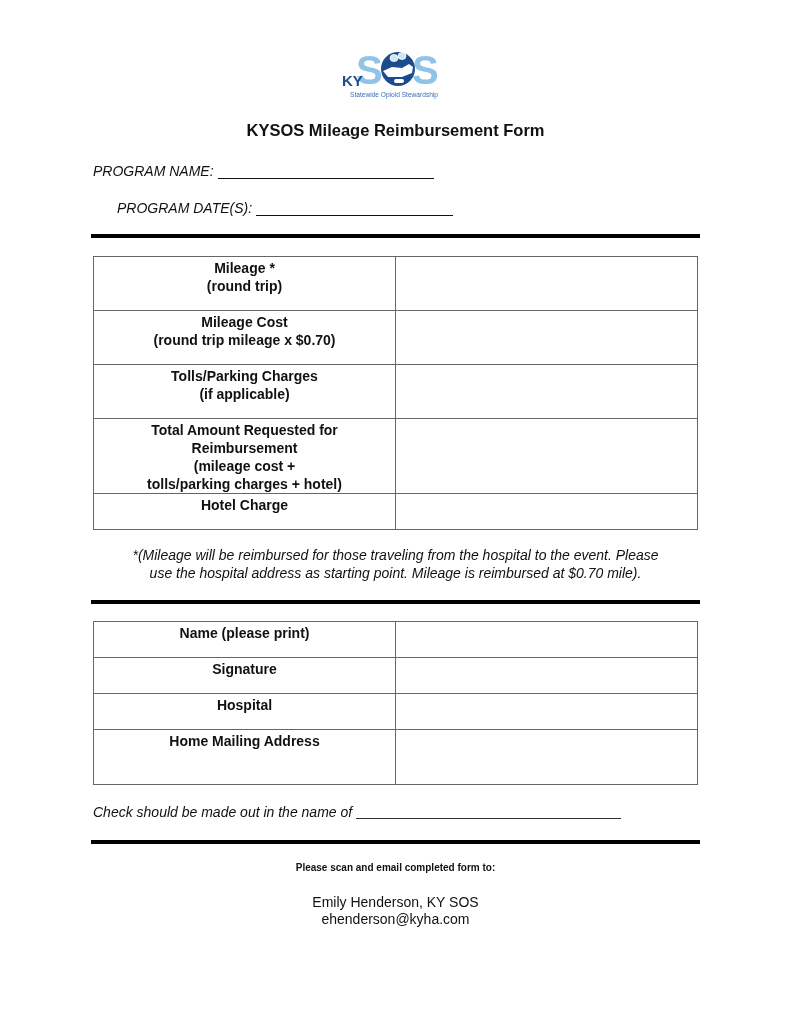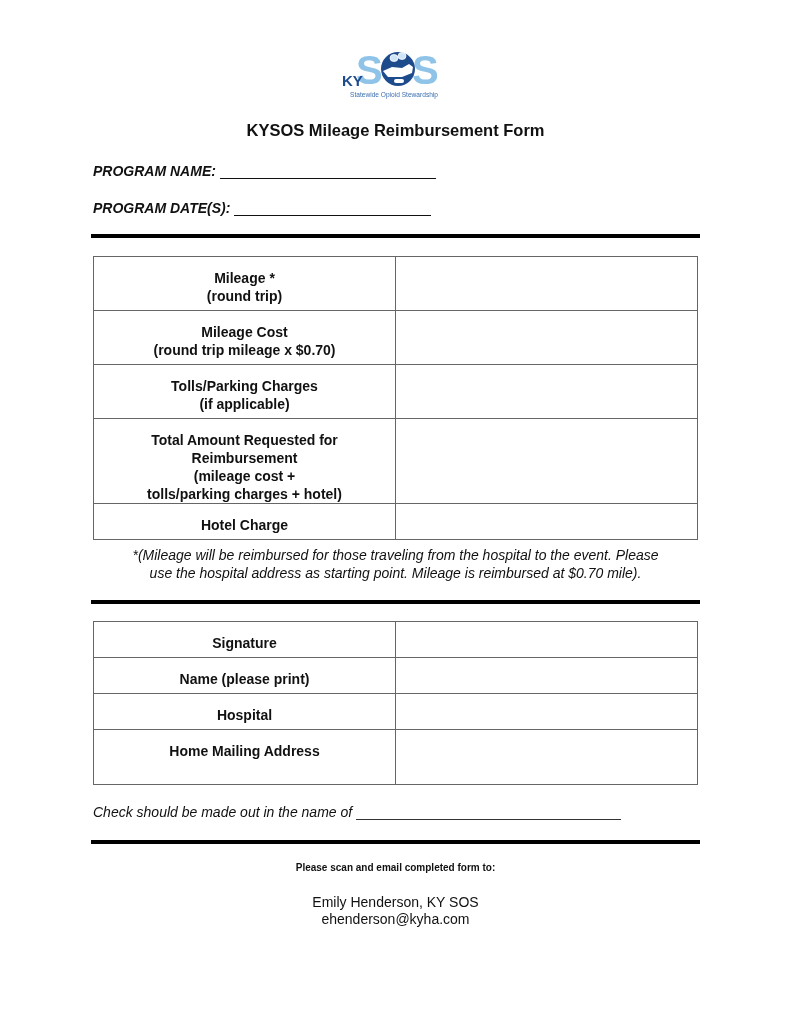--- a/index.html
+++ b/index.html
@@ -5,38 +5,38 @@
   html, body { margin: 0; padding: 0; background: #ffffff; }
   body { width: 791px; height: 1024px; position: relative; overflow: hidden;
          font-family: "Liberation Sans", sans-serif; color: #111; }
 
   .logo { position: absolute; left: 336px; top: 46px; width: 116px; height: 56px; }
   .logo svg { display: block; width: 116px; height: 56px; }
 
   .title { position: absolute; left: 0; width: 791px; top: 121px; text-align: center;
            font-weight: bold; font-size: 16.5px; }
 
-  .field-line { position: absolute; left: 93px; font-style: italic; font-weight: bold; font-size: 14px;
+  .field-line { position: absolute; left: 93px; font-style: italic; font-weight: normal; font-size: 14px;
                 display: flex; align-items: flex-end; }
   .field-line .blank { display: inline-block; border-bottom: 1.5px solid #111; height: 14px; margin-left: 4px; }
 
   .thick-rule { position: absolute; left: 91px; width: 609px; height: 4px; background: #000; }
 
   table.form { position: absolute; left: 93px; width: 605px; border-collapse: collapse; table-layout: fixed; }
   table.form td { border: 1.3px solid #666; vertical-align: top; padding: 0; }
   table.form td.label { width: 301px; text-align: center; font-weight: bold; font-size: 14px; line-height: 18px;
-                        padding-top: 12px; }
+                        padding-top: 2px; }
   table.form td.value { }
   table.form td input { width: 100%; height: 100%; border: none; outline: none; background: transparent;
                         font-family: "Liberation Sans", sans-serif; font-size: 14px; box-sizing: border-box; padding: 4px 6px; }
 
   .note { position: absolute; left: 93px; width: 605px; top: 546px; text-align: center;
           font-style: italic; font-size: 14px; line-height: 18px; }
 
-  .check-line { position: absolute; left: 93px; top: 804px; font-style: italic; font-size: 14px; display: flex; align-items: center; }
+  .check-line { position: absolute; left: 93px; top: 804px; font-style: italic; font-size: 14px; display: flex; align-items: flex-start; }
   .check-line .blank { display: inline-block; width: 265px; border-bottom: 1.3px solid #333; height: 14px; margin-left: 4px; }
 
   .send-title { position: absolute; left: 0; width: 791px; top: 862px; text-align: center; font-weight: bold; font-size: 10px; }
   .contact { position: absolute; left: 0; width: 791px; top: 894px; text-align: center; font-size: 14px; line-height: 17px; }
 </style>
 </head>
 <body>
 
 <div class="logo">
   <svg viewBox="0 0 116 56">
@@ -56,21 +56,21 @@
     <text x="58" y="51" text-anchor="middle" font-family="Liberation Sans, sans-serif" font-size="6.6" fill="#3b6fb0">Statewide Opioid Stewardship</text>
   </svg>
 </div>
 
 <div class="title">KYSOS Mileage Reimbursement Form</div>
 
 <div class="field-line" style="top:163px;">
   <span>PROGRAM NAME:</span>
   <span class="blank" style="width:216px;"></span>
 </div>
-<div class="field-line" style="top:200px;">
+<div class="field-line" style="top:200px;margin-left:24px;">
   <span>PROGRAM DATE(S):</span>
   <span class="blank" style="width:197px;"></span>
 </div>
 
 <div class="thick-rule" style="top:234px;"></div>
 
 <table class="form" style="top:256px;">
   <tbody>
       <tr style="height:54px;">
     <td class="label">
@@ -114,25 +114,25 @@
 <div class="note">
   <div>*(Mileage will be reimbursed for those traveling from the hospital to the event.  Please</div>
   <div>use the hospital address as starting point.  Mileage is reimbursed at $0.70 mile).</div>
 </div>
 
 <div class="thick-rule" style="top:600px;"></div>
 
 <table class="form" style="top:621px;">
   <tbody>
       <tr style="height:36px;">
-    <td class="label">Signature</td>
+    <td class="label">Name (please print)</td>
     <td class="value"><input value="" style=""></td>
   </tr>
   <tr style="height:36px;">
-    <td class="label">Name (please print)</td>
+    <td class="label">Signature</td>
     <td class="value"><input value="" style=""></td>
   </tr>
   <tr style="height:36px;margin-top:7px;">
     <td class="label">Hospital</td>
     <td class="value"><input value="" style=""></td>
   </tr>
   <tr style="height:55px;">
     <td class="label">Home Mailing Address</td>
     <td class="value"><input value="" style=""></td>
   </tr>

